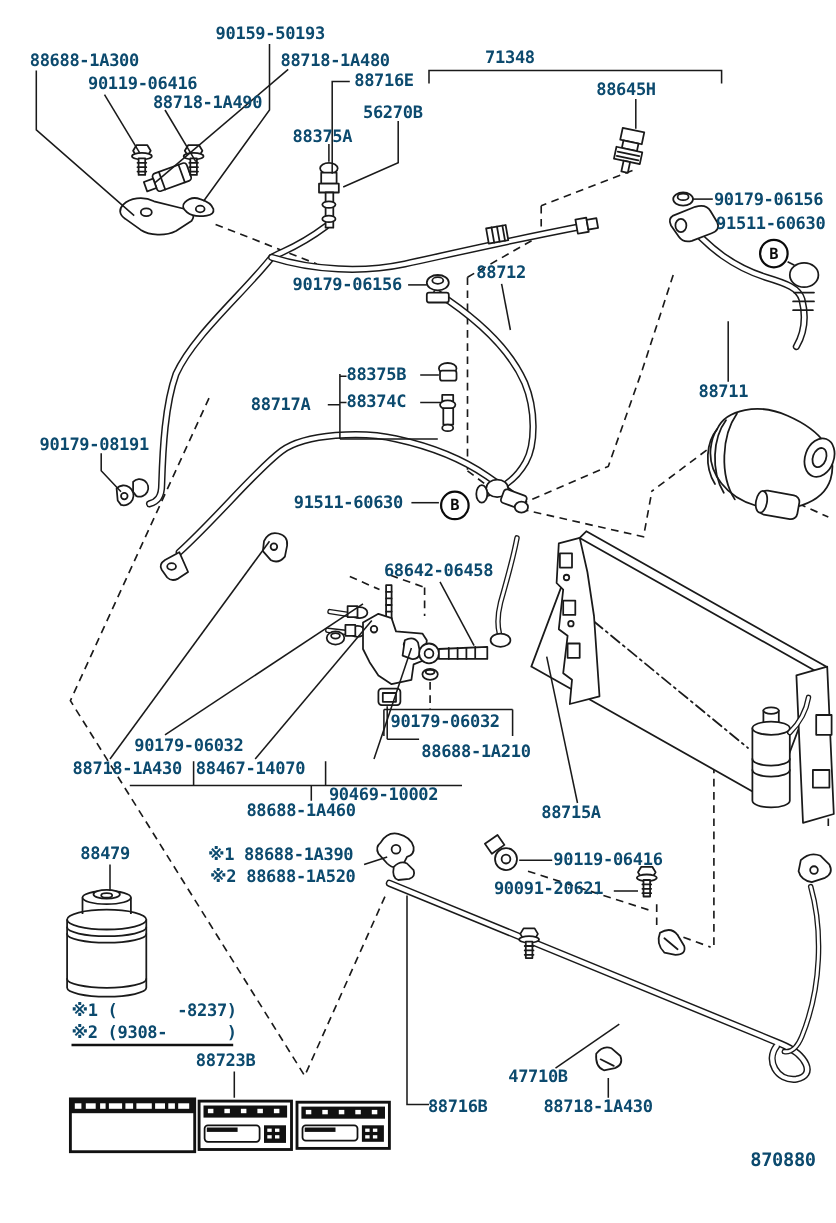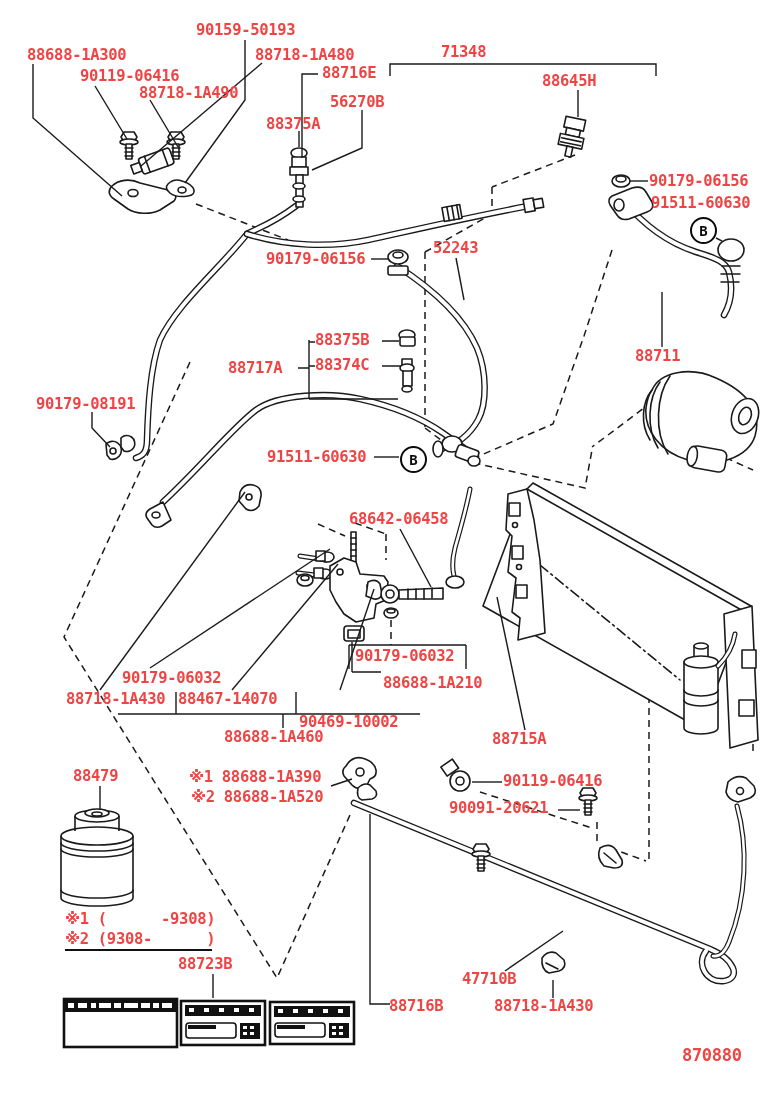--- a/index.html
+++ b/index.html
@@ -1,20 +1,20 @@
 <!DOCTYPE html>
 <html><head>
 <meta charset="utf-8">
 <style>
   html,body{margin:0;padding:0;background:#fff;}
   #stage{position:relative;width:760px;height:1112px;background:#ffffff;overflow:hidden;
          font-family:"DejaVu Sans Mono",monospace;}
   #art{position:absolute;left:0;top:0;}
   .lbl{position:absolute;font:bold 15.5px "DejaVu Sans Mono","DejaVu Sans",monospace;
-       letter-spacing:-0.3px;color:#ef4444;white-space:pre;line-height:16px;}
+       letter-spacing:-0.3px;color:#0c4a6e;white-space:pre;line-height:16px;}
   .lbl.big{font-size:17px;}
   .refb{position:absolute;width:23px;height:23px;border:2.2px solid #0a0a0a;border-radius:50%;
         display:flex;align-items:center;justify-content:center;
         font:bold 14px "DejaVu Sans Mono",monospace;color:#0a0a0a;background:#fff;}
   
   .ln{stroke:#1a1a1a;fill:none;stroke-width:1.6;stroke-linejoin:round;stroke-linecap:round;}
   .fw{stroke:#1a1a1a;fill:#fff;stroke-width:1.6;stroke-linejoin:round;}
   .fb{fill:#111;stroke:none;}
   .dash{stroke:#1a1a1a;fill:none;stroke-width:1.5;stroke-dasharray:7 5;stroke-linecap:butt;}
   .ldr{stroke:#1a1a1a;fill:none;stroke-width:1.4;}
@@ -401,21 +401,21 @@
 <div class="lbl" style="left:139px;top:85px">88718-1A490</div>
 <div class="lbl" style="left:322px;top:65px">88716E</div>
 <div class="lbl" style="left:441px;top:44px">71348</div>
 <div class="lbl" style="left:542px;top:73px">88645H</div>
 <div class="lbl" style="left:330px;top:94px">56270B</div>
 <div class="lbl" style="left:266px;top:116px">88375A</div>
 <div class="lbl" style="left:649px;top:173px">90179-06156</div>
 <div class="lbl" style="left:651px;top:195px">91511-60630</div>
 <div class="refb" style="left:690px;top:217px">B</div>
 <div class="lbl" style="left:266px;top:251px">90179-06156</div>
-<div class="lbl" style="left:433px;top:240px">52243</div>
+<div class="lbl" style="left:433px;top:240px">88712</div>
 <div class="lbl" style="left:315px;top:332px">88375B</div>
 <div class="lbl" style="left:228px;top:360px">88717A</div>
 <div class="lbl" style="left:315px;top:357px">88374C</div>
 <div class="lbl" style="left:36px;top:396px">90179-08191</div>
 <div class="lbl" style="left:635px;top:348px">88711</div>
 <div class="lbl" style="left:267px;top:449px">91511-60630</div>
 <div class="refb" style="left:400px;top:446px">B</div>
 <div class="lbl" style="left:349px;top:511px">68642-06458</div>
 <div class="lbl" style="left:122px;top:670px">90179-06032</div>
 <div class="lbl" style="left:66px;top:691px">88718-1A430</div>
@@ -423,21 +423,21 @@
 <div class="lbl" style="left:299px;top:714px">90469-10002</div>
 <div class="lbl" style="left:224px;top:729px">88688-1A460</div>
 <div class="lbl" style="left:355px;top:648px">90179-06032</div>
 <div class="lbl" style="left:383px;top:675px">88688-1A210</div>
 <div class="lbl" style="left:492px;top:731px">88715A</div>
 <div class="lbl" style="left:73px;top:768px">88479</div>
 <div class="lbl" style="left:189px;top:769px">※1 88688-1A390</div>
 <div class="lbl" style="left:191px;top:789px">※2 88688-1A520</div>
 <div class="lbl" style="left:503px;top:773px">90119-06416</div>
 <div class="lbl" style="left:449px;top:800px">90091-20621</div>
-<div class="lbl" style="left:65px;top:911px">※1 (      -9308)</div>
+<div class="lbl" style="left:65px;top:911px">※1 (      -8237)</div>
 <div class="lbl" style="left:65px;top:931px">※2 (9308-      )</div>
 <div class="lbl" style="left:178px;top:956px">88723B</div>
 <div class="lbl" style="left:462px;top:971px">47710B</div>
 <div class="lbl" style="left:389px;top:998px">88716B</div>
 <div class="lbl" style="left:494px;top:998px">88718-1A430</div>
 <div class="lbl big" style="left:682px;top:1047px">870880</div>
 
 </div>
 
 </body></html>

